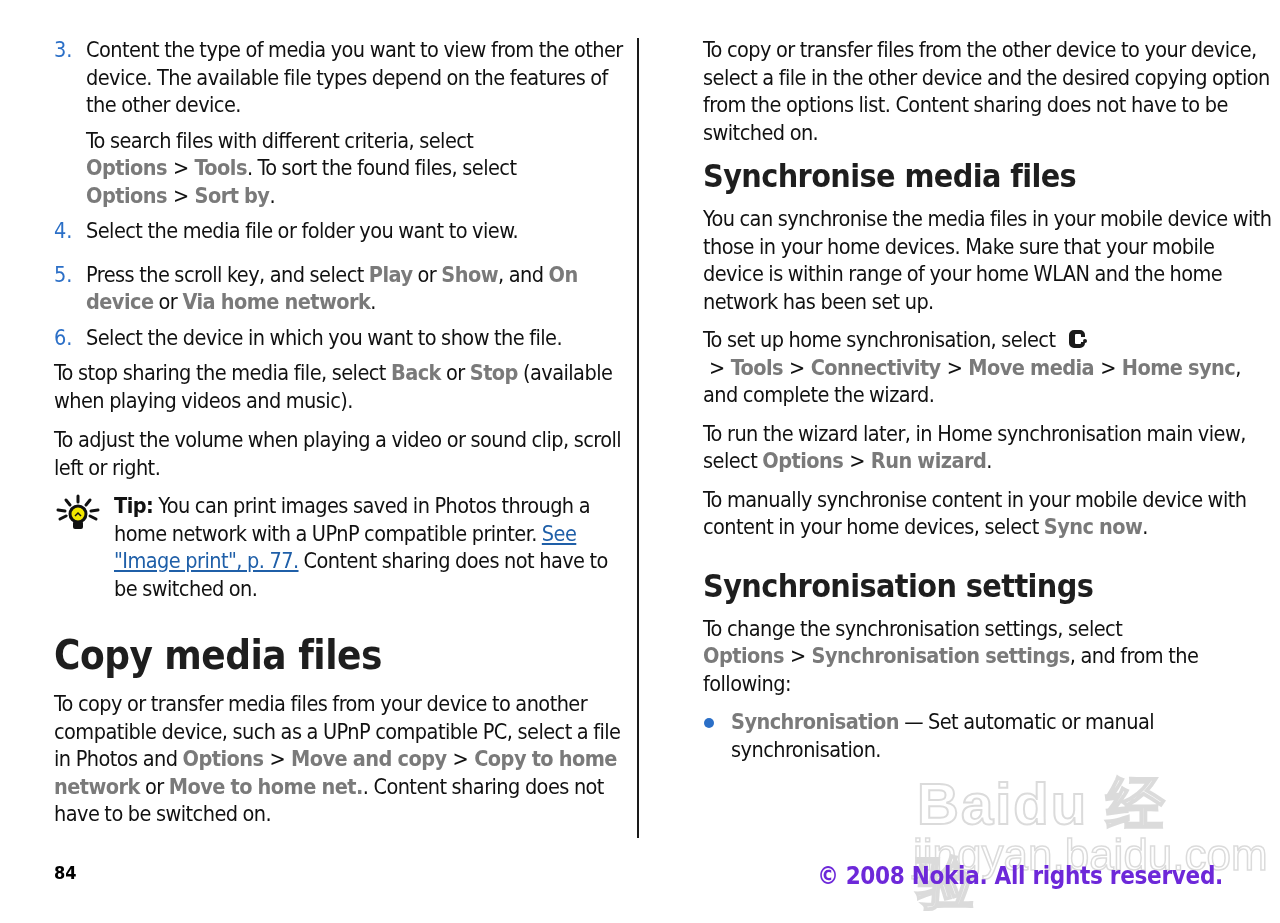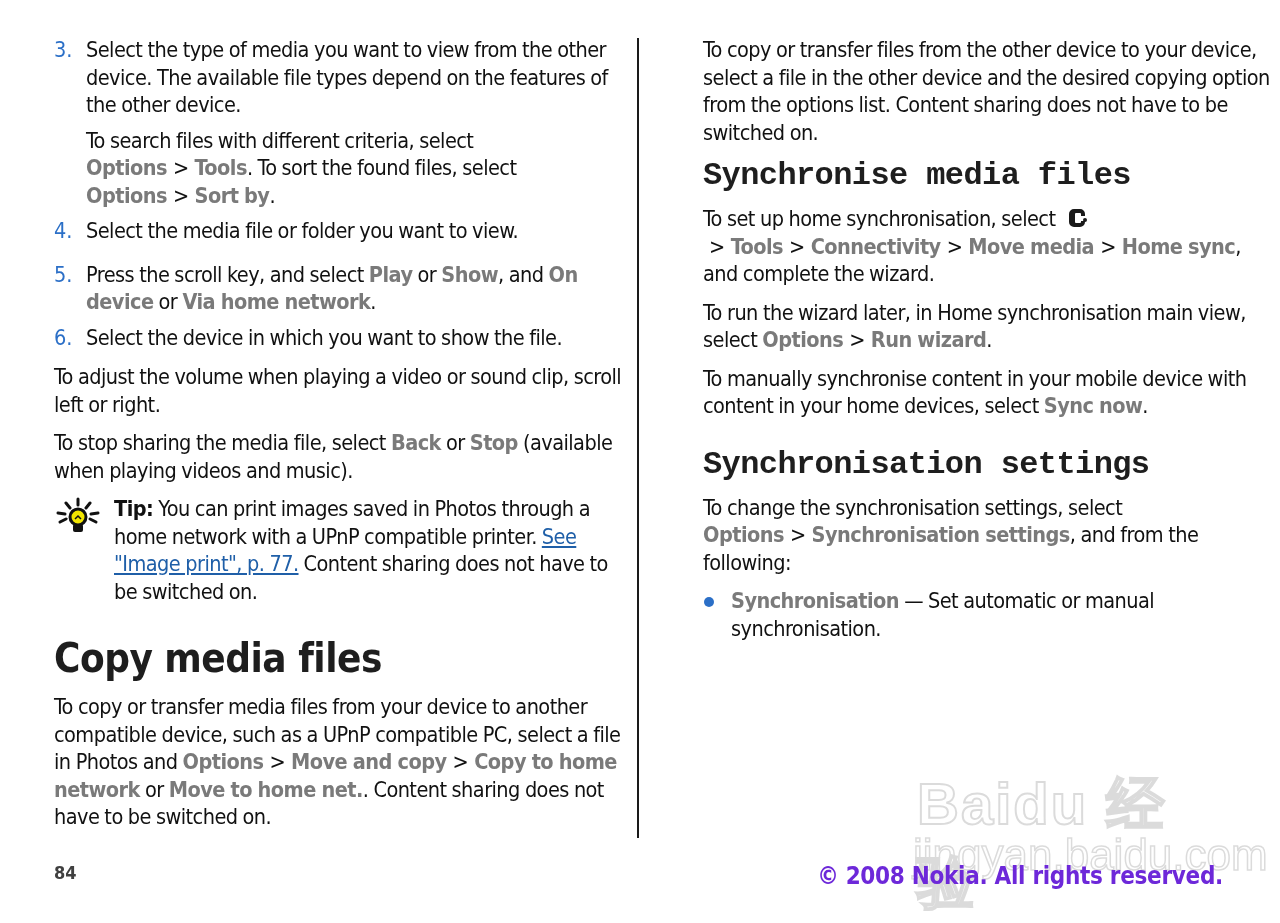--- a/index.html
+++ b/index.html
@@ -38,37 +38,37 @@
   }
   ol { list-style: none; }
   ol li { position: relative; padding-left: 32px; margin-bottom: 8px; }
   ol li p.sub { margin-top: 8px; margin-bottom: 0; }
   h1 {
     font-size: 40px; font-weight: bold; letter-spacing: -0.5px;
     line-height: 46px; color: #1e1e1e;
   }
   h2 {
     font-size: 32px; font-weight: bold; letter-spacing: -0.6px;
-    line-height: 38px; color: #1e1e1e; font-family: Liberation Mono, monospace;
+    line-height: 38px; color: #1e1e1e;
   }
   .tip { position: relative; padding-left: 60px; margin-top: 2px; }
   .tip-icon { position: absolute; left: 0; top: 2px; width: 48px; height: 40px; }
   .tip b { color: #111; }
   a.link { color: #1f5fa8; text-decoration: underline; }
   .bullet-list { list-style: none; }
   .bullet-list li { position: relative; padding-left: 28px; }
   .bullet-dot {
     position: absolute; left: 1px; top: 10px;
     width: 10px; height: 10px; border-radius: 50%;
     background: #2b6fc7;
   }
   .inline-icon { display: inline-block; width: 26px; height: 26px; vertical-align: -5px; margin: 0 6px 0 4px; }
   .footer-num {
     position: absolute; left: 54px; top: 862px;
-    font-weight: bold; font-size: 18px; color: #404040;
+    font-weight: bold; font-size: 18px; color: #000000;
   }
   .footer-copy {
     position: absolute; right: 57px; top: 862px;
     font-weight: bold; font-size: 24px; color: #6d28d9; letter-spacing: -0.3px;
   }
   .watermark {
     position: absolute; left: 905px; top: 758px; width: 300px; height: 110px;
     pointer-events: none; opacity: 0.35;
   }
   .wm-main {
@@ -86,40 +86,40 @@
 </style>
 </head>
 <body>
 
 <div class="page">
 
   <div class="col col-left">
     <ol>
       <li>
         <span class="num">3.</span>
-        <p class="li-text" style="margin-bottom:0">Select the type of media you want to view from the other device. The available file types depend on the features of the other device.</p>
+        <p class="li-text" style="margin-bottom:0">Content the type of media you want to view from the other device. The available file types depend on the features of the other device.</p>
         <p class="sub"><span>To search files with different criteria, select </span><span class="opt">Options</span><span class="sep">&gt;</span><span class="opt">Tools</span><span>. To sort the found files, select </span><span class="opt">Options</span><span class="sep">&gt;</span><span class="opt">Sort by</span><span>.</span></p>
       </li>
       <li>
         <span class="num">4.</span>
         <p class="li-text" style="margin-bottom:16px">Select the media file or folder you want to view.</p>
       </li>
       <li>
         <span class="num">5.</span>
         <p class="li-text" style="margin-bottom:0"><span>Press the scroll key, and select </span><span class="opt">Play</span><span> or </span><span class="opt">Show</span><span>, and </span><span class="opt">On device</span><span> or </span><span class="opt">Via home network</span><span>.</span></p>
       </li>
       <li>
         <span class="num">6.</span>
         <p class="li-text" style="margin-bottom:0">Select the device in which you want to show the file.</p>
       </li>
     </ol>
 
+    <p><span>To stop sharing the media file, select </span><span class="opt">Back</span><span> or </span><span class="opt">Stop</span><span> (available when playing videos and music).</span></p>
+
     <p style="margin-top:12px">To adjust the volume when playing a video or sound clip, scroll left or right.</p>
-
-    <p><span>To stop sharing the media file, select </span><span class="opt">Back</span><span> or </span><span class="opt">Stop</span><span> (available when playing videos and music).</span></p>
 
     <div class="tip">
       <svg class="tip-icon" viewBox="0 0 48 40">
         <g stroke="#111" stroke-width="3" stroke-linecap="round">
           <line x1="24" y1="2" x2="24" y2="8"></line>
           <line x1="12" y1="6" x2="16" y2="11"></line>
           <line x1="36" y1="6" x2="32" y2="11"></line>
           <line x1="4" y1="16" x2="11" y2="17"></line>
           <line x1="44" y1="16" x2="37" y2="17"></line>
           <line x1="6" y1="25" x2="12" y2="22"></line>
@@ -137,20 +137,21 @@
     <p><span>To copy or transfer media files from your device to another compatible device, such as a UPnP compatible PC, select a file in Photos and </span><span class="opt">Options</span><span class="sep">&gt;</span><span class="opt">Move and copy</span><span class="sep">&gt;</span><span class="opt">Copy to home network</span><span> or </span><span class="opt">Move to home net.</span><span>. Content sharing does not have to be switched on.</span></p>
   </div>
 
   <div class="divider"></div>
 
   <div class="col col-right">
     <p>To copy or transfer files from the other device to your device, select a file in the other device and the desired copying option from the options list. Content sharing does not have to be switched on.</p>
 
     <h2 style="margin-bottom:10px">Synchronise media files</h2>
 
+    <p>You can synchronise the media files in your mobile device with those in your home devices. Make sure that your mobile device is within range of your home WLAN and the home network has been set up.</p>
 
     <p><span>To set up home synchronisation, select </span><svg class="inline-icon" viewBox="0 0 26 26">
           <path d="M9 4 h6 a5 5 0 0 1 5 5 v2 h-4 v-2 a1 1 0 0 0 -1 -1 h-4 a1 1 0 0 0 -1 1 v8 a1 1 0 0 0 1 1 h4 a1 1 0 0 0 1 -1 v-1 h4 v1 a5 5 0 0 1 -5 5 h-6 a5 5 0 0 1 -5 -5 v-8 a5 5 0 0 1 5 -5 z" fill="#1a1a1a"></path>
           <circle cx="20" cy="15" r="2" fill="#1a1a1a"></circle>
         </svg><span class="sep">&gt;</span><span class="opt">Tools</span><span class="sep">&gt;</span><span class="opt">Connectivity</span><span class="sep">&gt;</span><span class="opt">Move media</span><span class="sep">&gt;</span><span class="opt">Home sync</span><span>, and complete the wizard.</span></p>
 
     <p><span>To run the wizard later, in Home synchronisation main view, select </span><span class="opt">Options</span><span class="sep">&gt;</span><span class="opt">Run wizard</span><span>.</span></p>
 
     <p><span>To manually synchronise content in your mobile device with content in your home devices, select </span><span class="opt">Sync now</span><span>.</span></p>
 

